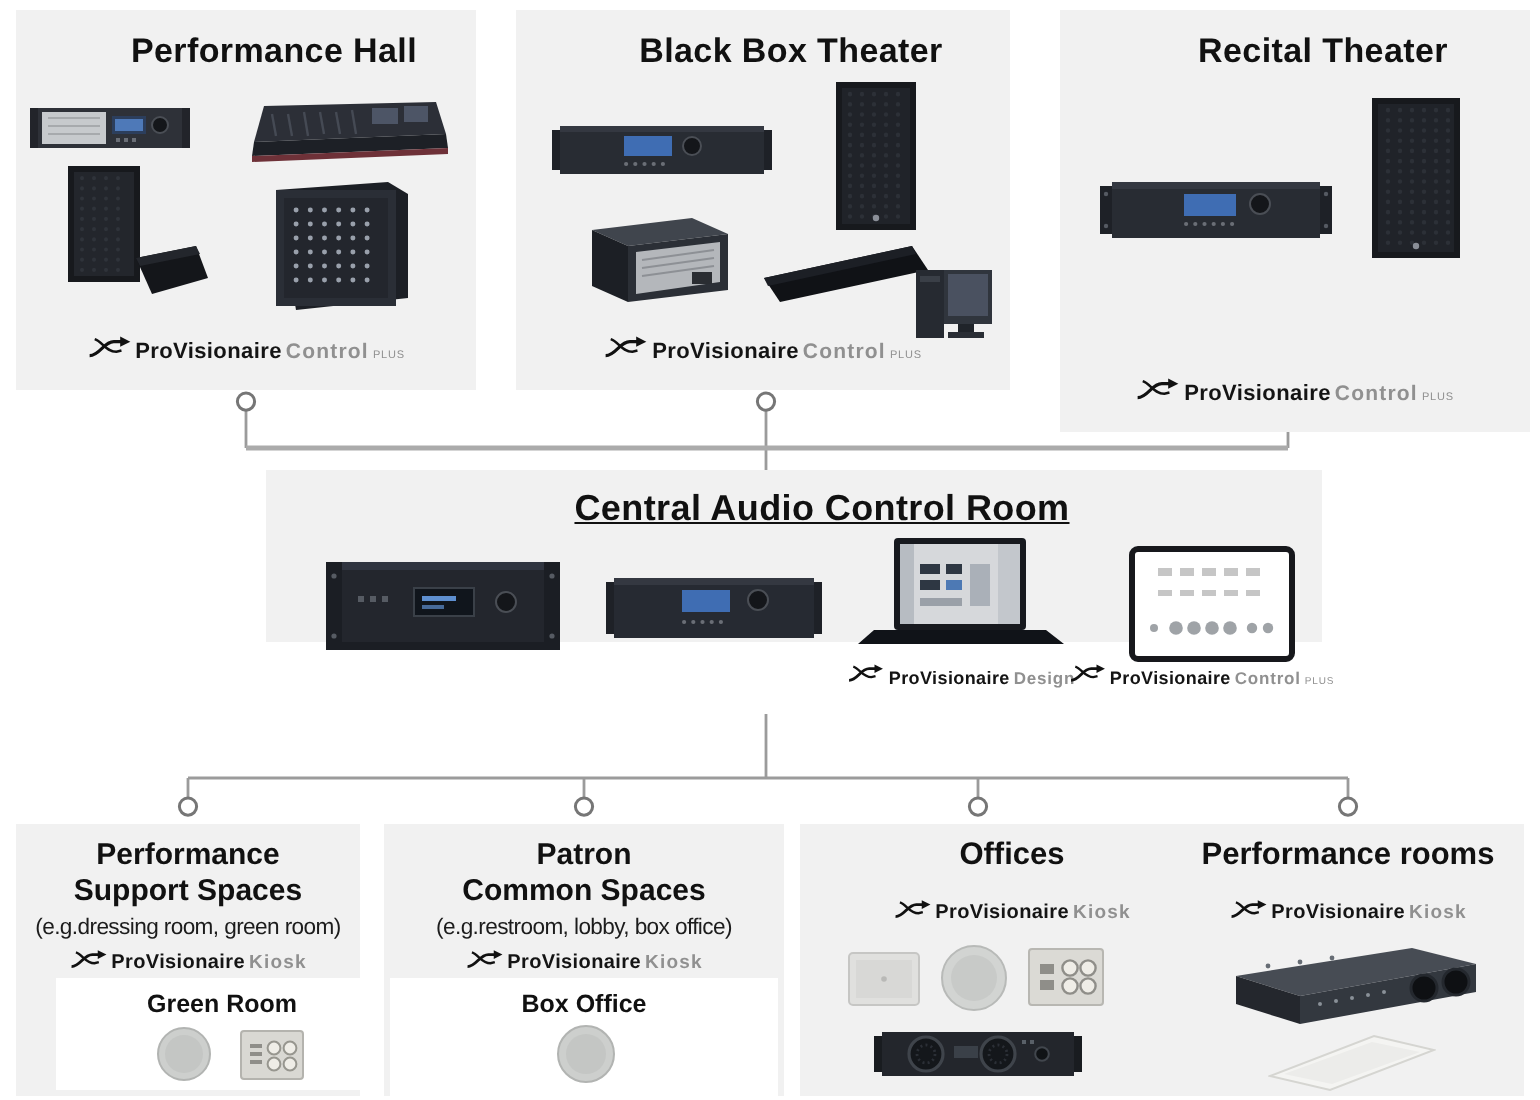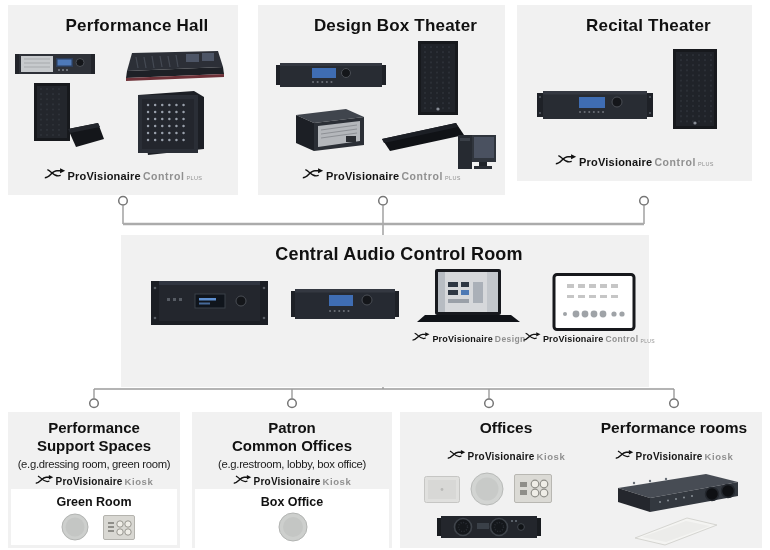--- a/index.html
+++ b/index.html
@@ -1,22 +1,22 @@
 <!DOCTYPE html>
 <html><head>
 <meta charset="utf-8">
 <style>
   html,body{margin:0;padding:0;}
   #canvas{position:relative;width:770px;height:550px;background:#ffffff;
           font-family:"Liberation Sans",sans-serif;color:#111;overflow:hidden;}
   .panel{position:absolute;background:#f1f1f1;}
   #p-hall{left:8px;top:5px;width:230px;height:190px;}
   #p-bbox{left:258px;top:5px;width:247px;height:190px;}
-  #p-recital{left:517px;top:5px;width:235px;height:176px;}
-  #p-central{left:121px;top:235px;width:528px;height:152px;}
+  #p-recital{left:530px;top:5px;width:235px;height:211px;}
+  #p-central{left:133px;top:235px;width:528px;height:86px;text-decoration:underline;}
   #p-support{left:8px;top:412px;width:172px;height:136px;}
   #p-patron{left:192px;top:412px;width:200px;height:136px;}
   #p-offices{left:400px;top:412px;width:212px;height:136px;}
   #p-conf{left:586px;top:412px;width:176px;height:136px;}
 
   .ptitle{margin-top:11px;text-align:center;font-weight:bold;font-size:17px;letter-spacing:.2px;padding-left:28px;}
   #p-central .ptitle{font-size:18px;margin-top:9px;}
   .btitle{margin-top:7px;text-align:center;font-weight:bold;font-size:15px;line-height:18px;}
   .bsub{text-align:center;font-size:11.3px;letter-spacing:-.3px;margin-top:3px;color:#1c1c1c;}
 
@@ -31,21 +31,21 @@
   .top-logo{left:0;right:0;bottom:13px;}
   .mini .brand{font-size:9px;line-height:9px;}
   .mini .product{font-size:8.5px;line-height:9px;letter-spacing:.4px;}
   .mini .suffix{font-size:5px;line-height:6px;}
   #logo-design{left:283px;top:96px;width:130px;}
   #logo-ctrl{left:408px;top:96px;width:120px;}
   .blogo{margin-top:4px;}
   #p-offices .blogo,#p-conf .blogo{margin-top:12px;}
 
   .card{position:absolute;background:#ffffff;}
-  #p-support .card{left:3px;top:77px;width:166px;height:56px;}
+  #p-support .card{left:20px;top:77px;width:166px;height:56px;}
   #p-patron .card{left:3px;top:77px;width:194px;height:72px;}
   .card-title{text-align:center;font-weight:bold;font-size:12.5px;margin-top:6px;line-height:14px;}
 
   #connector{position:absolute;left:0;top:0;pointer-events:none;}
 </style>
 </head>
 <body>
 
 <div id="canvas">
 
@@ -153,21 +153,21 @@
         <path d="M5 4 C11 6 14 14 22 14 L26 13" fill="none" stroke="#111" stroke-width="2"></path>
         <polygon points="25 2 33 6 25 10" fill="#111"></polygon>
       </svg>
       <span class="brand">ProVisionaire</span>
       <span class="product">Control</span>
       <span class="suffix">PLUS</span>
     </div>
   </div>
 
   <div class="panel" id="p-bbox">
-    <div class="ptitle">Design Box Theater</div>
+    <div class="ptitle">Black Box Theater</div>
 
     <div class="dev" style="left:18px;top:52px;">
       <svg width="110" height="36" viewBox="0 0 110 36">
         <rect x="4" y="6" width="102" height="24" fill="#282c33"></rect>
         <rect x="4" y="6" width="102" height="3" fill="#343841"></rect>
         <rect x="0" y="8" width="4" height="20" fill="#1e2127"></rect>
           <rect x="106" y="8" width="4" height="20" fill="#1e2127"></rect>
         <rect x="36" y="11" width="24" height="10" fill="#3f6db3"></rect>
         <circle cx="70" cy="16" r="4.5" fill="#14161a" stroke="#4a4e55" stroke-width="1"></circle>
         <g stroke="#6a6e76" stroke-width="2" stroke-linecap="round" stroke-dasharray="0.1 4.5">
@@ -423,21 +423,21 @@
               <circle cx="25" cy="17" r="3.2"></circle>
           </g>
         </svg>
       </div>
     </div>
   </div>
 
   <div class="panel" id="p-patron">
     <div class="btitle">
       <span>Patron</span><br>
-      <span>Common Offices</span>
+      <span>Common Spaces</span>
     </div>
     <div class="bsub">(e.g.restroom, lobby, box office)</div>
     <div class="logo blogo">
       <svg class="mark" width="19" height="12" viewBox="0 0 34 22">
         <path d="M1 17 C9 17 12 6 20 6 L26 6" fill="none" stroke="#111" stroke-width="2.6"></path>
         <path d="M5 4 C11 6 14 14 22 14 L26 13" fill="none" stroke="#111" stroke-width="2.2"></path>
         <polygon points="25 2 33 6 25 10" fill="#111"></polygon>
       </svg>
       <span class="brand" style="font-size:10px;">ProVisionaire</span>
       <span class="product" style="font-size:9.5px;">Kiosk</span>

